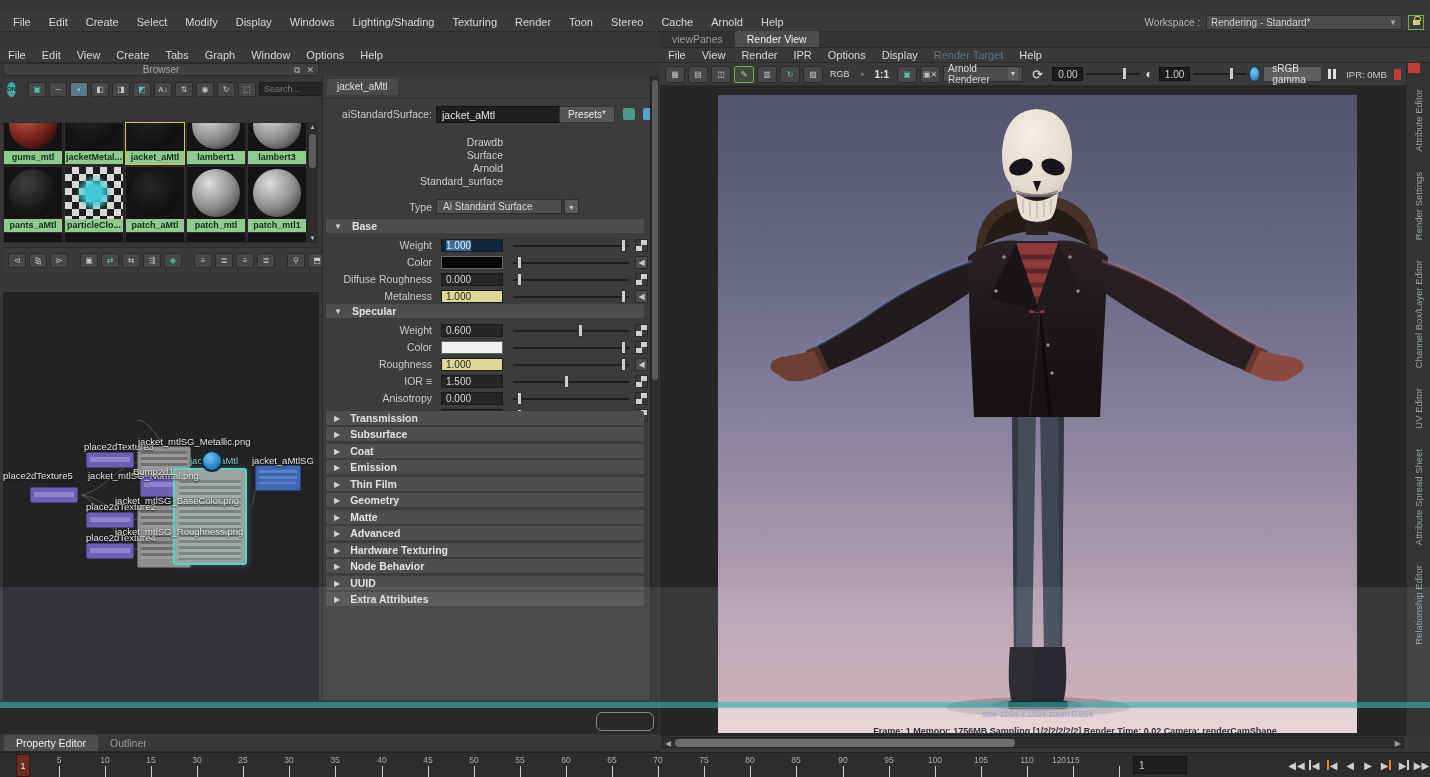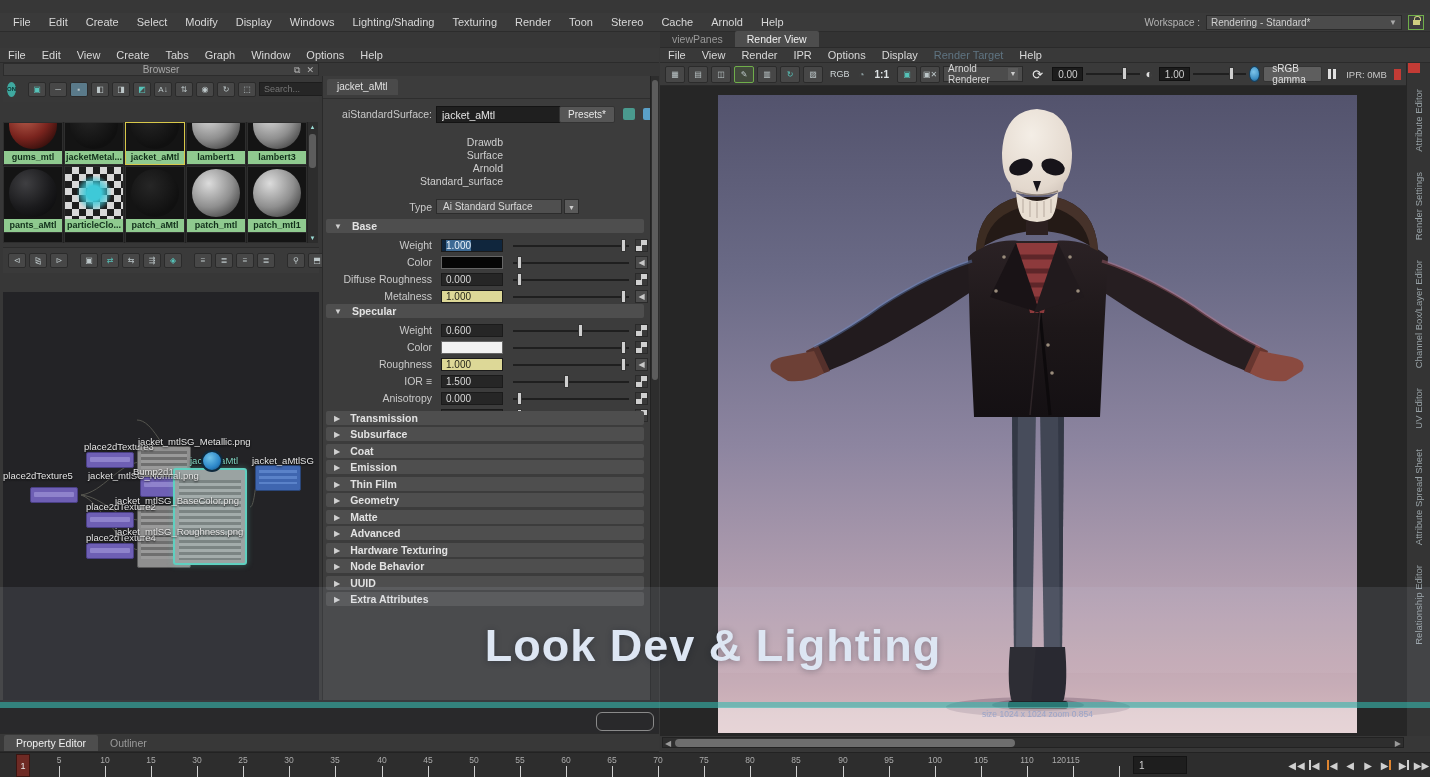--- a/index.html
+++ b/index.html
@@ -696,20 +696,21 @@
             <line x1="333" y1="104" x2="333" y2="118"></line>
         </g>
         <path d="M298,96 Q319,104 340,96" stroke="#8f8278" stroke-width="1.5" fill="none"></path>
 
         <path d="M254,166 C222,176 180,198 150,220 C126,236 108,246 96,252" stroke="rgba(110,150,220,0.35)" stroke-width="3" fill="none"></path>
         <path d="M384,166 C416,176 458,198 488,220 C512,236 530,246 542,252" stroke="rgba(230,130,150,0.30)" stroke-width="3" fill="none"></path>
       </svg>
       <div id="img-band"></div>
       <div id="img-caption">size 1024 x 1024    zoom 0.854</div>
     </div>
+    <div class="abs" id="rv-status" style="left:185px;top:640px;width:460px;text-align:center;">Frame: 1     Memory: 1756MB     Sampling [1/2/2/2/2/2]     Render Time: 0.02     Camera: renderCamShape</div>
 
     <div class="abs hscroll" style="left:2px;top:651px;width:742px;height:11px;">
       <span class="h-arrow" style="left:2px;">◀</span>
       <span class="hthumb" style="left:12px;width:340px;"></span>
       <span class="h-arrow" style="right:2px;">▶</span>
     </div>
   </div>
 
   <div class="abs" id="side-strip" style="left:1406px;top:63px;width:24px;height:673px;">
       <div class="vtab">Attribute Editor</div>
@@ -802,14 +803,13 @@
         </div>
         <div class="pb-btn">
           <span class="pb-tri">▶▶</span>
           <span class="pb-bar"></span>
         </div>
       </div>
     </div>
 
   <div class="abs" id="band-overlay"></div>
   <div class="abs" id="teal-line"></div>
-  <div class="abs" id="lookdev-title">Look Dev &amp; Lighting</div>
 </div>
 
 </body></html>

